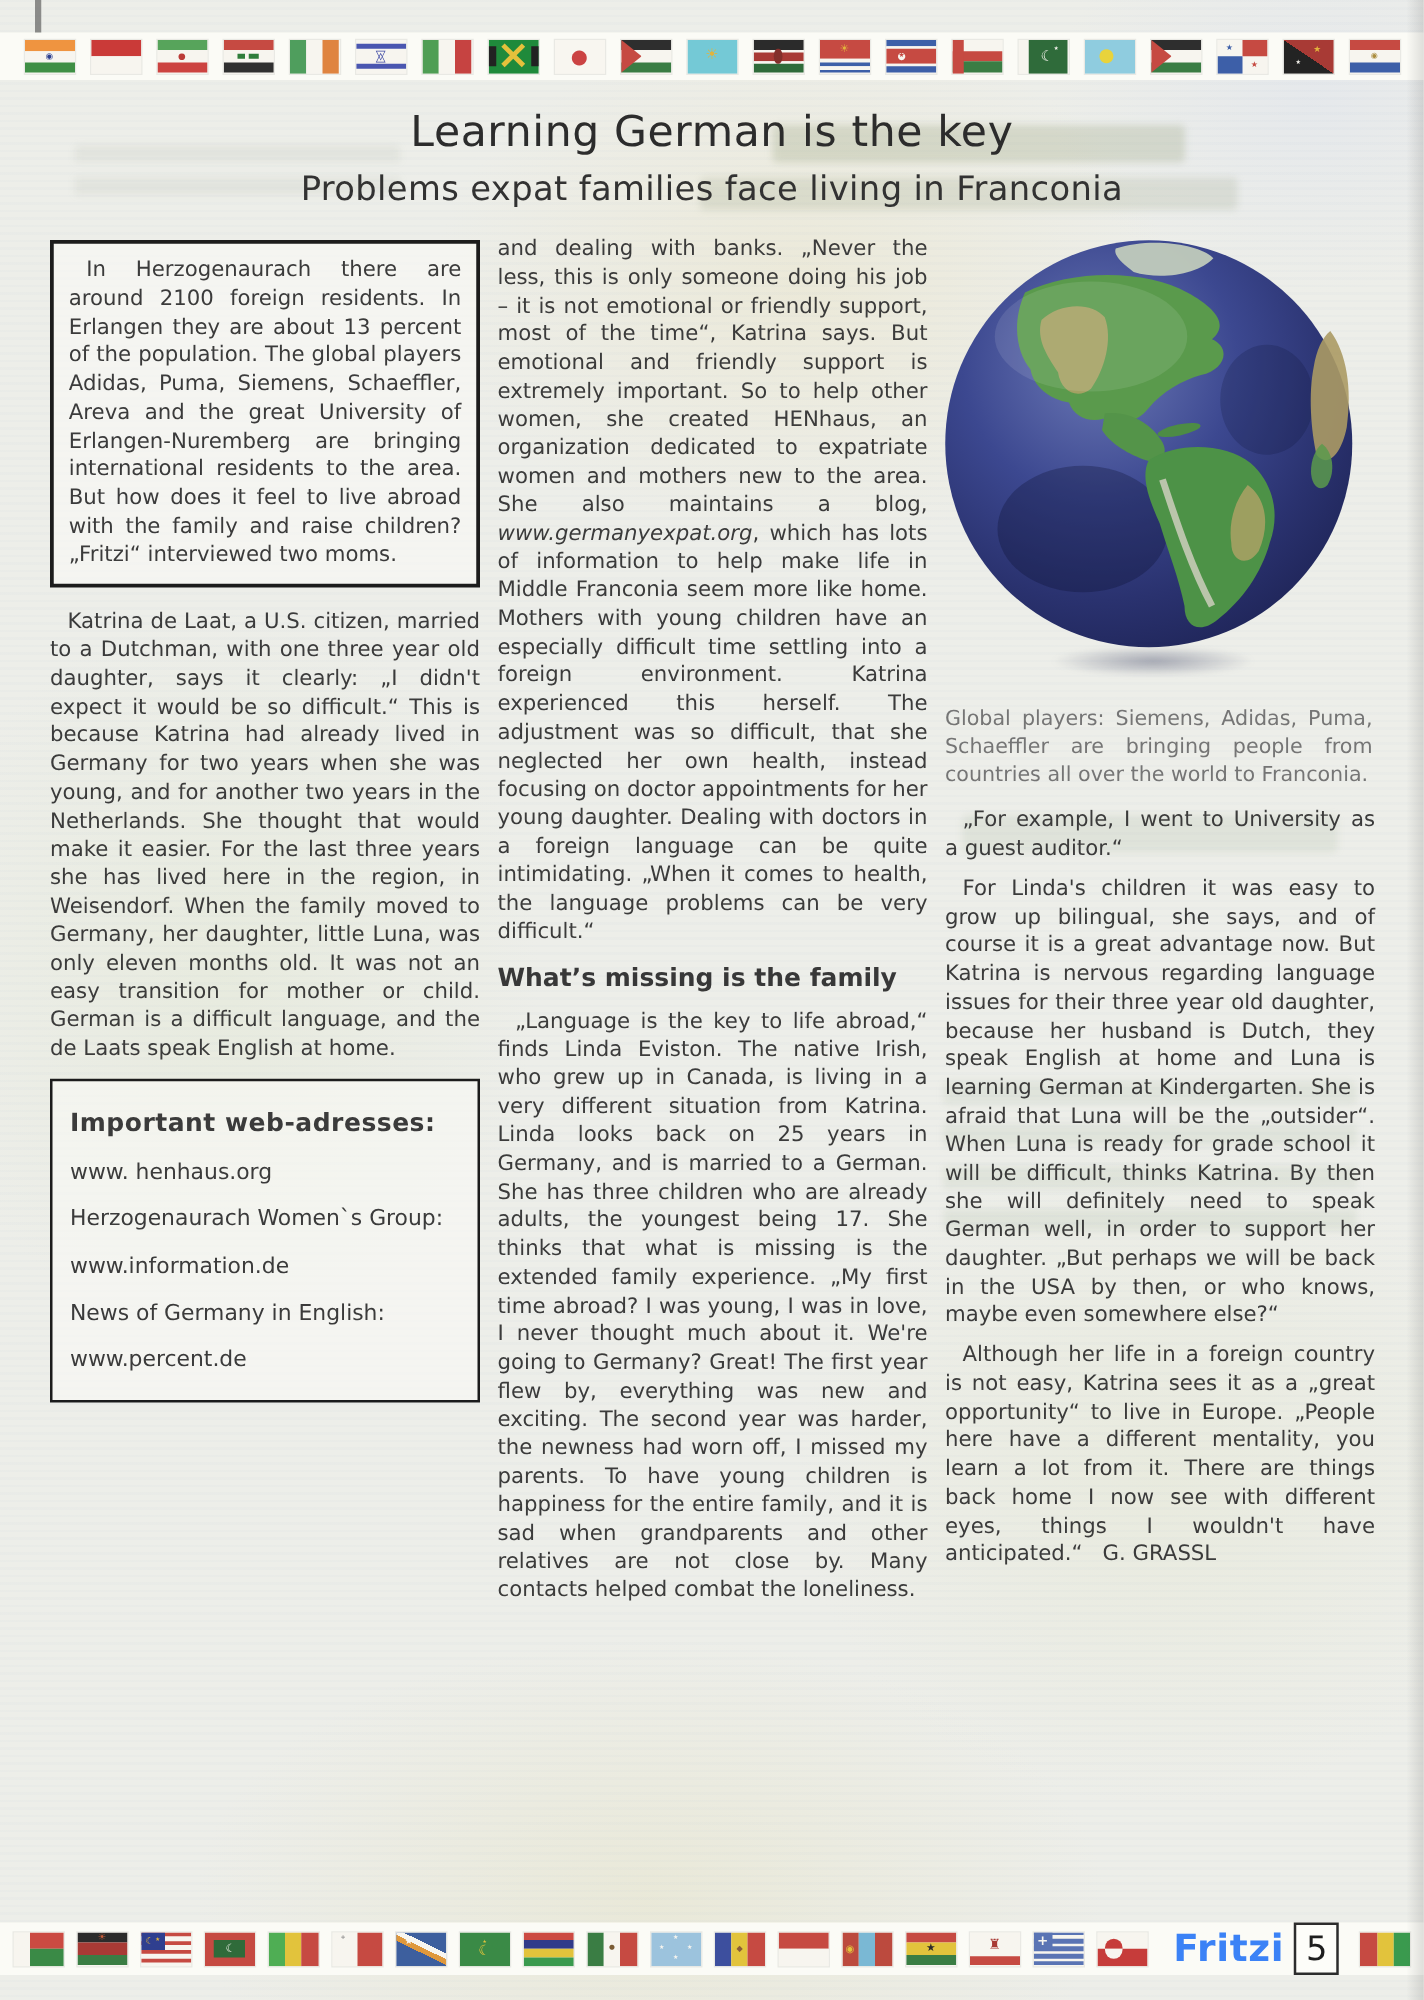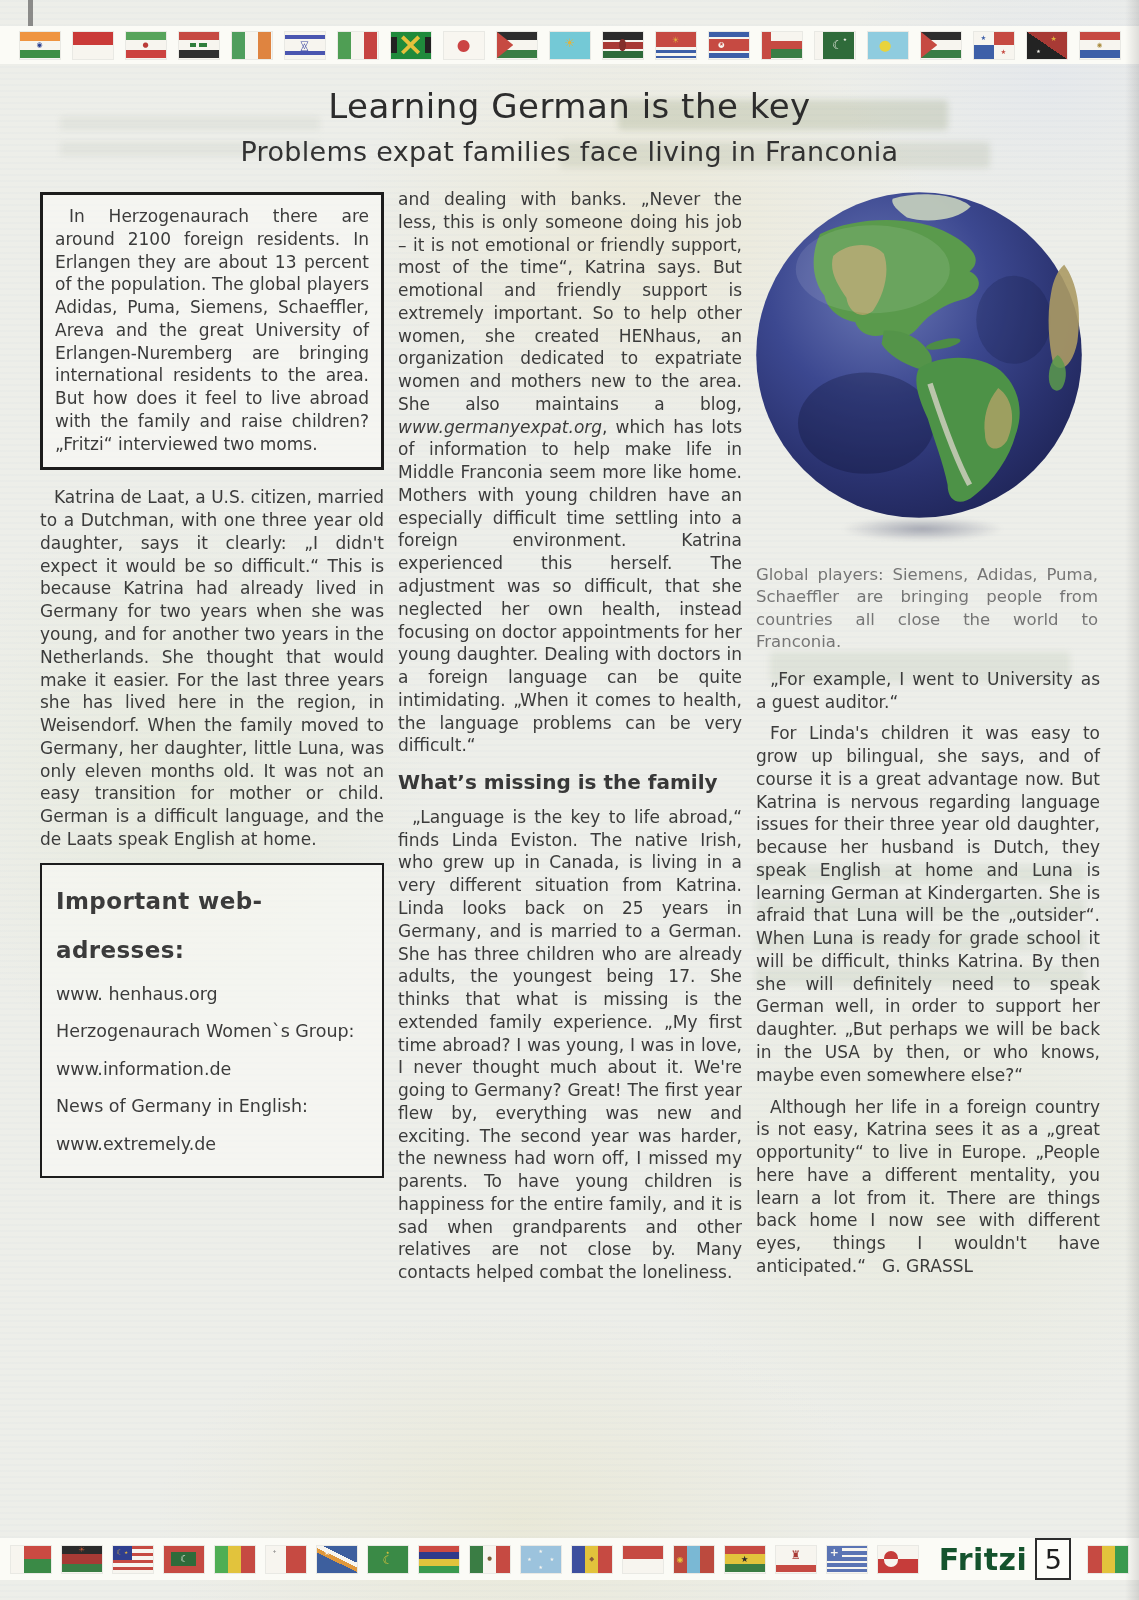--- a/index.html
+++ b/index.html
@@ -33,42 +33,42 @@
   
   .strip{position:absolute;left:0;width:100%;background:#fbfbf6;display:flex;
          align-items:center;justify-content:center;z-index:5;}
   .strip.top{top:26px;height:38px;gap:13px;}
   .strip.bottom{top:1538px;height:42px;gap:11px;}
   .flag{position:relative;width:40px;height:27px;flex:none;overflow:hidden;background:#f7f5ef;
         box-shadow:0 0 0 1px rgba(0,0,0,.07);}
   .flag span{font-weight:bold;font-family:"DejaVu Sans",sans-serif;}
 
   .fritzi-wrap{display:flex;align-items:center;gap:8px;margin-left:10px;margin-right:6px;flex:none;}
-  .fritzi{font-size:30px;font-weight:bold;color:#14532d;letter-spacing:.5px;}
+  .fritzi{font-size:30px;font-weight:bold;color:#3b82f6;letter-spacing:.5px;}
   .page-num{display:inline-flex;align-items:center;justify-content:center;width:32px;height:38px;
             border:2px solid #2c2c2c;background:#fdfdf9;font-size:27px;color:#1e1e1e;}
 
   
   .head{position:absolute;top:86px;left:0;width:100%;text-align:center;z-index:4;}
   .title{font-size:34px;color:#2c2c2c;letter-spacing:.5px;}
   .subtitle{font-size:27px;color:#323232;margin-top:10px;letter-spacing:.3px;}
 
   
   .content{position:absolute;top:188px;left:40px;width:1060px;z-index:4;
            display:grid;grid-template-columns:repeat(3,1fr);column-gap:14px;
            font-size:17px;line-height:1.34;text-align:justify;hyphens:auto;}
   .col p{margin:0 0 9px;text-indent:14px;}
   .col p.noindent{text-indent:0;}
   .it{font-style:italic;}
 
   .intro-box{border:3px solid #1c1c1c;background:rgba(251,251,247,.55);
              padding:10px 12px 12px;margin:4px 0 16px;text-indent:14px;}
   .web-box{border:2px solid #1c1c1c;background:rgba(251,251,247,.55);
            padding:12px 14px;margin-top:12px;font-size:17.5px;line-height:2.15;text-align:left;}
-  .web-box .wb-head{font-weight:bold;font-size:23px;letter-spacing:.4px;}
+  .web-box .wb-head{font-weight:bold;font-size:20px;letter-spacing:.4px;}
 
   .mid-heading{font-size:20px;font-weight:bold;color:#383838;text-align:left;
                margin:12px 0 10px;}
 
   
   .globe-fig{position:relative;height:372px;margin:-2px 0 6px -8px;}
   .globe-svg{position:absolute;left:6px;top:4px;width:330px;height:330px;}
   .globe-shadow{position:absolute;left:62px;top:326px;width:225px;height:34px;
     background:radial-gradient(50% 50% at 50% 50%, rgba(75,80,110,.45), rgba(75,80,110,0) 72%);
     filter:blur(2px);}
@@ -226,21 +226,21 @@
 
     <div class="col">
       <div class="intro-box">In Herzogenaurach there are around 2100 foreign residents. In Erlangen they are about 13 percent of the population. The global players Adidas, Puma, Siemens, Schaeffler, Areva and the great University of Erlangen-Nuremberg are bringing international residents to the area. But how does it feel to live abroad with the family and raise children? „Fritzi“ interviewed two moms.</div>
       <p>Katrina de Laat, a U.S. citizen, married to a Dutchman, with one three year old daughter, says it clearly: „I didn't expect it would be so difficult.“  This is because Katrina had already lived in Germany for two years when she was young, and for another two years in the Netherlands. She thought that would make it easier. For the last three years she has lived here in the region, in Weisendorf. When the family moved to Germany, her daughter, little Luna, was only eleven months old. It was not an easy transition for mother or child. German is a difficult language, and the de Laats speak English at home.</p>
       <div class="web-box">
         <div class="wb-head">Important web-adresses:</div>
         <div>www. henhaus.org</div>
         <div>Herzogenaurach Women`s Group:</div>
         <div>www.information.de</div>
         <div>News of Germany in English:</div>
-        <div>www.extremely.de</div>
+        <div>www.percent.de</div>
       </div>
     </div>
 
     <div class="col">
       <p class="noindent"><span>and dealing with banks.  „Never the less, this is only someone doing his job – it is not emotional or friendly support, most of the time“, Katrina says.  But emotional and friendly support is extremely important.  So to help other women, she created HENhaus, an organization dedicated to expatriate women and mothers new to the area. She also maintains a blog, </span><span class="it">www.germanyexpat.org</span><span>, which has lots of information to help make life in Middle Franconia seem more like home. Mothers with young children have an especially difficult time settling into a foreign environment.  Katrina experienced this herself.  The adjustment was so difficult, that she neglected her own health, instead focusing on doctor appointments for her young daughter.  Dealing with doctors in a foreign language can be quite intimidating.  „When it comes to health, the language problems can be very difficult.“</span></p>
       <div class="mid-heading">What’s missing is the family</div>
       <p>„Language is the key to life abroad,“ finds Linda Eviston.  The native Irish, who grew up in Canada, is living in a very different situation from Katrina.  Linda looks back on 25 years in Germany, and is married to a German.  She has three children who are already adults, the youngest being 17.  She thinks that what is missing is the extended family experience. „My first time abroad?  I was young, I was in love, I never thought much about it. We're going to Germany? Great! The first year flew by, everything was new and exciting.  The second year was harder, the newness had worn off, I missed my parents.  To have young children is happiness for the entire family, and it is sad when grandparents and other relatives are not close by.  Many contacts helped combat the loneliness.</p>
     </div>
 
     <div class="col">
@@ -264,21 +264,21 @@
           <ellipse cx="172" cy="140" rx="16" ry="4" fill="#4d8c45" transform="rotate(-12 172 140)"></ellipse>
           <path d="M150 162 C172 148 206 150 224 164 C240 178 246 200 238 222 C232 244 218 264 200 278 C188 288 176 284 176 268 C172 248 164 228 158 208 C150 190 144 174 150 162 Z" fill="#4d9247"></path>
           <path d="M222 180 C236 190 238 210 230 228 C222 240 210 236 210 222 C208 208 212 192 222 180 Z" fill="#b2a267" opacity=".8"></path>
           <path d="M160 176 C168 200 180 238 196 268" stroke="#d6d2c4" stroke-width="5" fill="none" opacity=".8"></path>
           <path d="M282 68 C294 84 298 110 294 138 C290 158 280 168 272 158 C268 140 266 114 270 94 C272 82 276 73 282 68 Z" fill="#ab9a64" opacity=".9"></path>
           <path d="M276 150 C284 156 286 170 280 180 C274 186 268 180 268 170 C268 162 271 154 276 150 Z" fill="#5a9a4c" opacity=".85"></path>
           <ellipse cx="108" cy="72" rx="70" ry="40" fill="rgba(255,255,255,.10)"></ellipse>
         </svg>
         <div class="globe-shadow"></div>
       </div>
-      <div class="caption">Global players: Siemens, Adidas, Puma, Schaeffler are bringing people from countries all close the world to Franconia.</div>
+      <div class="caption">Global players: Siemens, Adidas, Puma, Schaeffler are bringing people from countries all over the world to Franconia.</div>
       <p>„For example, I went to University as a guest auditor.“</p>
       <p>For Linda's children it was easy to grow up bilingual, she says, and of course it is a great advantage now.  But Katrina is nervous regarding language issues for their three year old daughter, because her husband is Dutch, they speak English at home and Luna is learning German at Kindergarten.  She is afraid that Luna will be the „outsider“. When Luna is ready for grade school it will be difficult, thinks Katrina.  By then she will definitely need to speak German well, in order to support her daughter.  „But perhaps we will be back in the USA by then, or who knows, maybe even somewhere else?“</p>
       <p><span>Although her life in a foreign country is not easy, Katrina sees it as a „great opportunity“ to live in Europe.  „People here have a different mentality, you learn a lot from it. There are things back home I now see with different eyes, things I wouldn't have anticipated.“</span><span class="byline">G. GRASSL</span></p>
     </div>
 
   </div>
 
   <div class="strip bottom">
     <span style="display:contents"><div class="flag">
           <div style="position: absolute; left: 0%; top: 0%; width: 100%; height: 100%; background: rgb(247, 245, 239);"></div>

